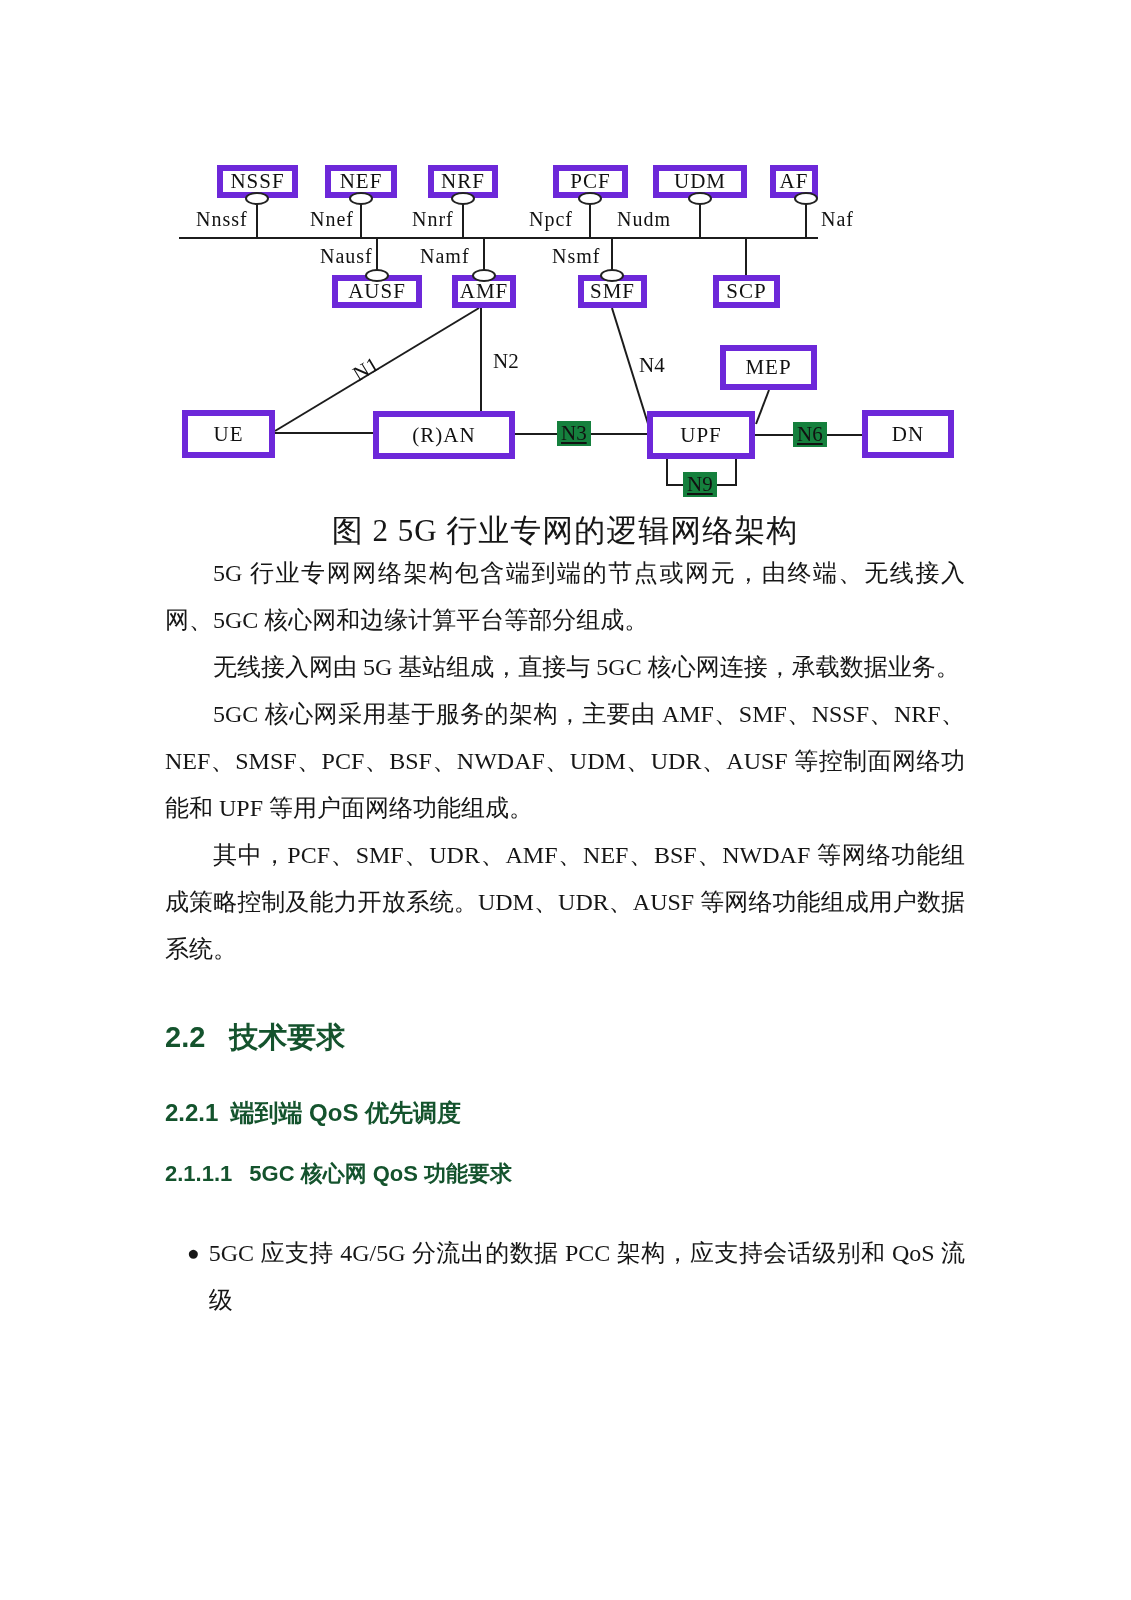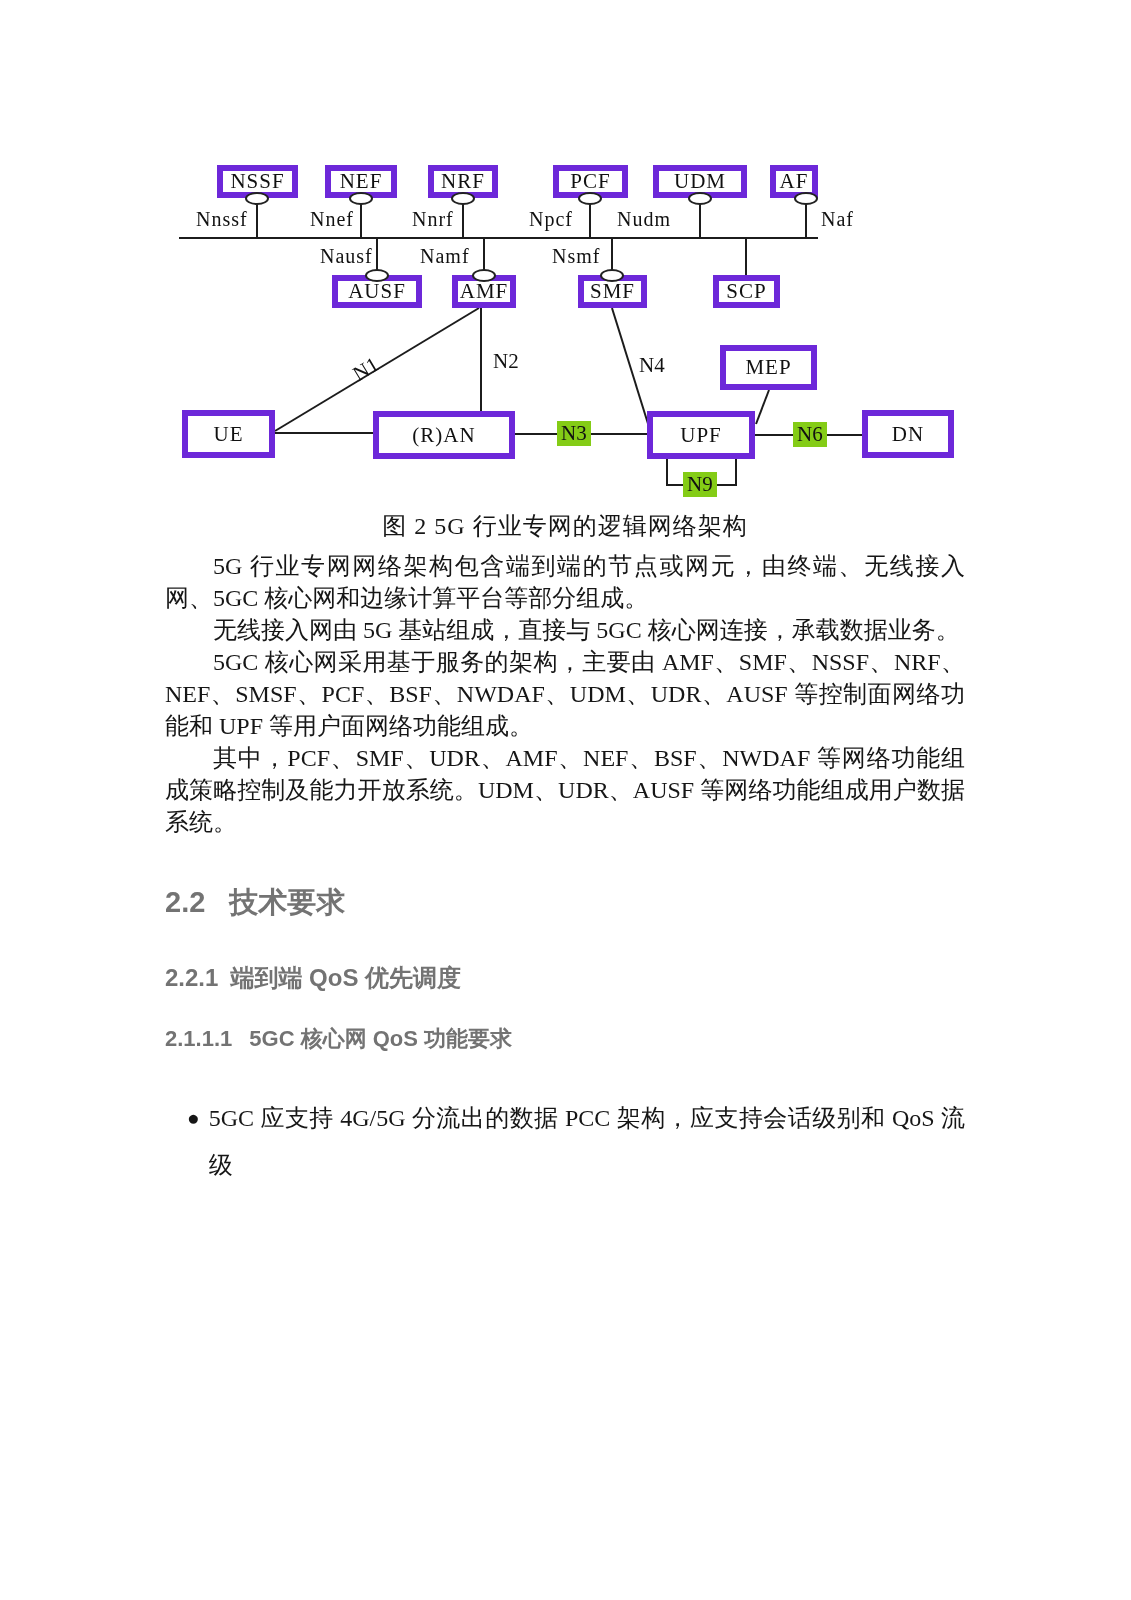--- a/index.html
+++ b/index.html
@@ -29,33 +29,33 @@
     background:#fff;box-sizing:border-box;
   }
   .iface-label{
     position:absolute;z-index:2;
     font-size:20px;color:#111;letter-spacing:1px;white-space:nowrap;
   }
   .ref-label{
     position:absolute;z-index:4;
     font-size:21px;color:#111;white-space:nowrap;
   }
-  .ref-label.on-line{background:#84cc16;padding:0 4px;}
+  .ref-label.on-line{background:#15803d;padding:0 4px;text-decoration:underline;}
   
   .fig-caption{
     position:absolute;left:165px;top:510px;width:800px;
-    text-align:center;font-size:24px;color:#161616;letter-spacing:1px;
+    text-align:center;font-size:31px;color:#161616;letter-spacing:1px;
   }
   
   .content{position:absolute;left:165px;top:550px;width:800px;}
   .content p.para{
-    margin:0;font-size:24px;line-height:32px;
+    margin:0;font-size:24px;line-height:47px;
     text-align:justify;text-indent:48px;color:#161616;
   }
-  h2.hsec,h3.hsec,h4.hsec{font-family:"Liberation Sans","DejaVu Sans",sans-serif;color:#737373;}
+  h2.hsec,h3.hsec,h4.hsec{font-family:"Liberation Sans","DejaVu Sans",sans-serif;color:#14532d;}
   h2.hsec{margin:44px 0 0 0;font-size:29px;line-height:40px;font-weight:bold;}
   h2.hsec .h-num{margin-right:24px;}
   h3.hsec{margin:38px 0 0 0;font-size:24px;line-height:36px;font-weight:bold;}
   h3.hsec .h-num{margin-right:12px;margin-top:32px;}
   h4.hsec{margin:27px 0 0 0;font-size:22px;line-height:32px;font-weight:bold;}
   h4.hsec .h-num{margin-right:17px;}
   .bullet-row{
     display:flex;align-items:flex-start;
     margin:40px 0 0 0;padding-left:22px;
     font-size:24px;line-height:47px;color:#161616;

